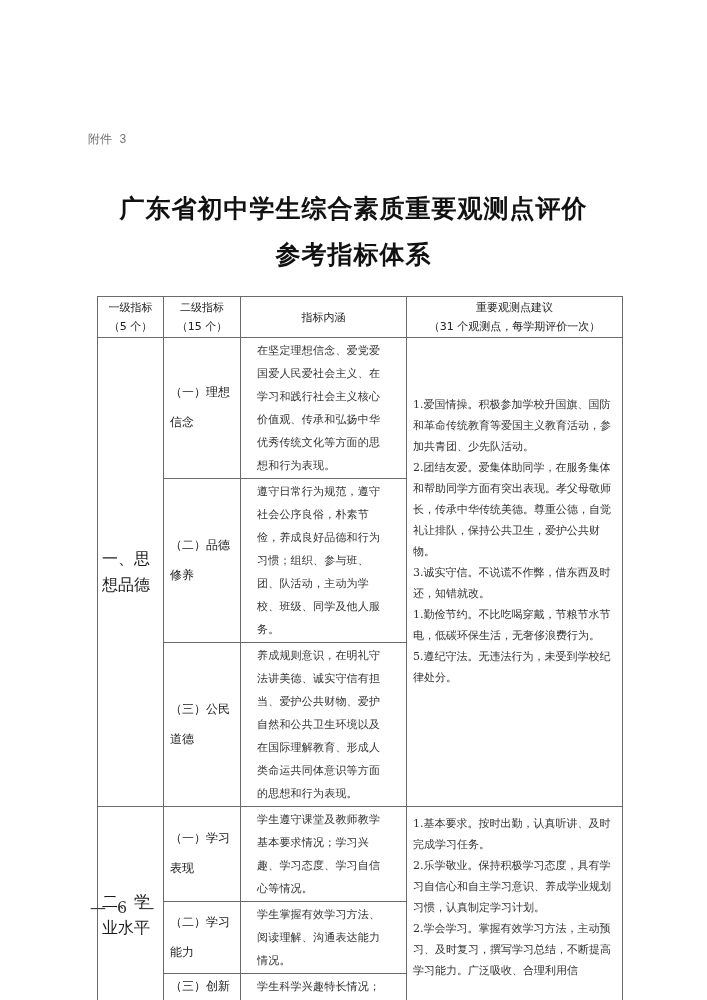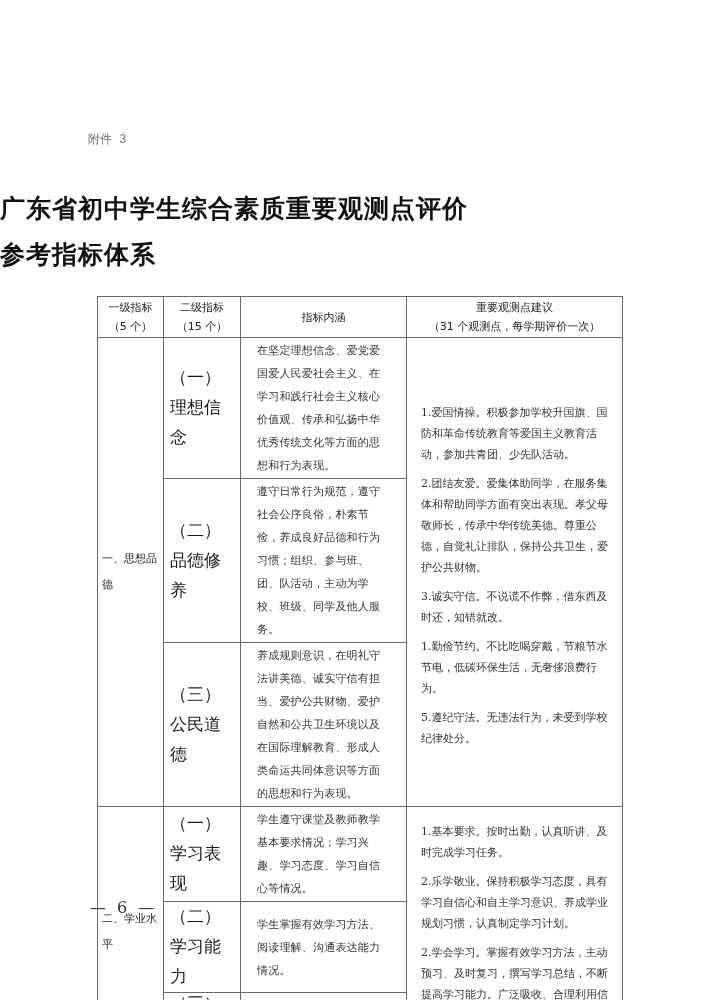--- a/index.html
+++ b/index.html
@@ -2,34 +2,34 @@
 <html><head>
 <meta charset="utf-8">
 <style>
   html, body { margin: 0; padding: 0; }
   body {
     width: 707px; height: 1000px; background: #ffffff; position: relative;
     overflow: hidden; color: #1a1a1a;
     font-family: "DejaVu Serif", "Liberation Serif", serif;
   }
   .attach { position: absolute; left: 88px; top: 131px; font-size: 12px; font-family: Liberation Mono, monospace; color: #737373; }
-  .title { position: absolute; left: 0; width: 707px; font-weight: bold; font-size: 25px; letter-spacing: 1px; color: #111; }
+  .title { position: absolute; left: 0; width: 707px; text-align: center; font-weight: bold; font-size: 25px; letter-spacing: 1px; color: #111; }
   .title.l1 { top: 192px; }
   .title.l2 { top: 238px; }
   table.grid {
     position: absolute; left: 97px; top: 296px; width: 525px;
     border-collapse: collapse; table-layout: fixed; font-size: 11.5px;
   }
   table.grid td, table.grid th { border: 1px solid #6a6a6a; padding: 0; vertical-align: middle; }
   table.grid th { font-weight: normal; text-align: center; height: 40px; line-height: 19px; font-family: "DejaVu Sans", "Liberation Sans", sans-serif; font-size: 11px; color: #222; }
-  .l1cell { padding: 0 4px !important; font-family: "DejaVu Sans", "Liberation Sans", sans-serif; font-size: 11px; line-height: 26px; }
-  .l2cell { padding: 0 6px !important; font-family: Liberation Serif, serif; font-size: 17px; line-height: 30px; }
+  .l1cell { padding: 0 4px !important; font-family: "DejaVu Sans", "Liberation Sans", sans-serif; font-size: 16px; line-height: 26px; }
+  .l2cell { padding: 0 6px !important; font-family: Liberation Mono, monospace; font-size: 12px; line-height: 30px; }
   .desc { padding: 1px 16px !important; font-size: 11px; line-height: 23px; color: #333; letter-spacing: 0.2px; }
   .obs { padding: 2px 6px !important; font-size: 11px; line-height: 21px; color: #333; vertical-align: top !important; }
-  .obs p { margin: 8px; }
+  .obs p { margin: 0; }
   .obs.top1 { padding-top: 56px !important; }
   .pageno { position: absolute; left: 90px; top: 898px; font-size: 16px; color: #333; letter-spacing: 3px; }
 </style>
 </head>
 <body>
 
 <div class="attach">附件 3</div>
 <div class="title l1">广东省初中学生综合素质重要观测点评价</div>
 <div class="title l2">参考指标体系</div>
 

